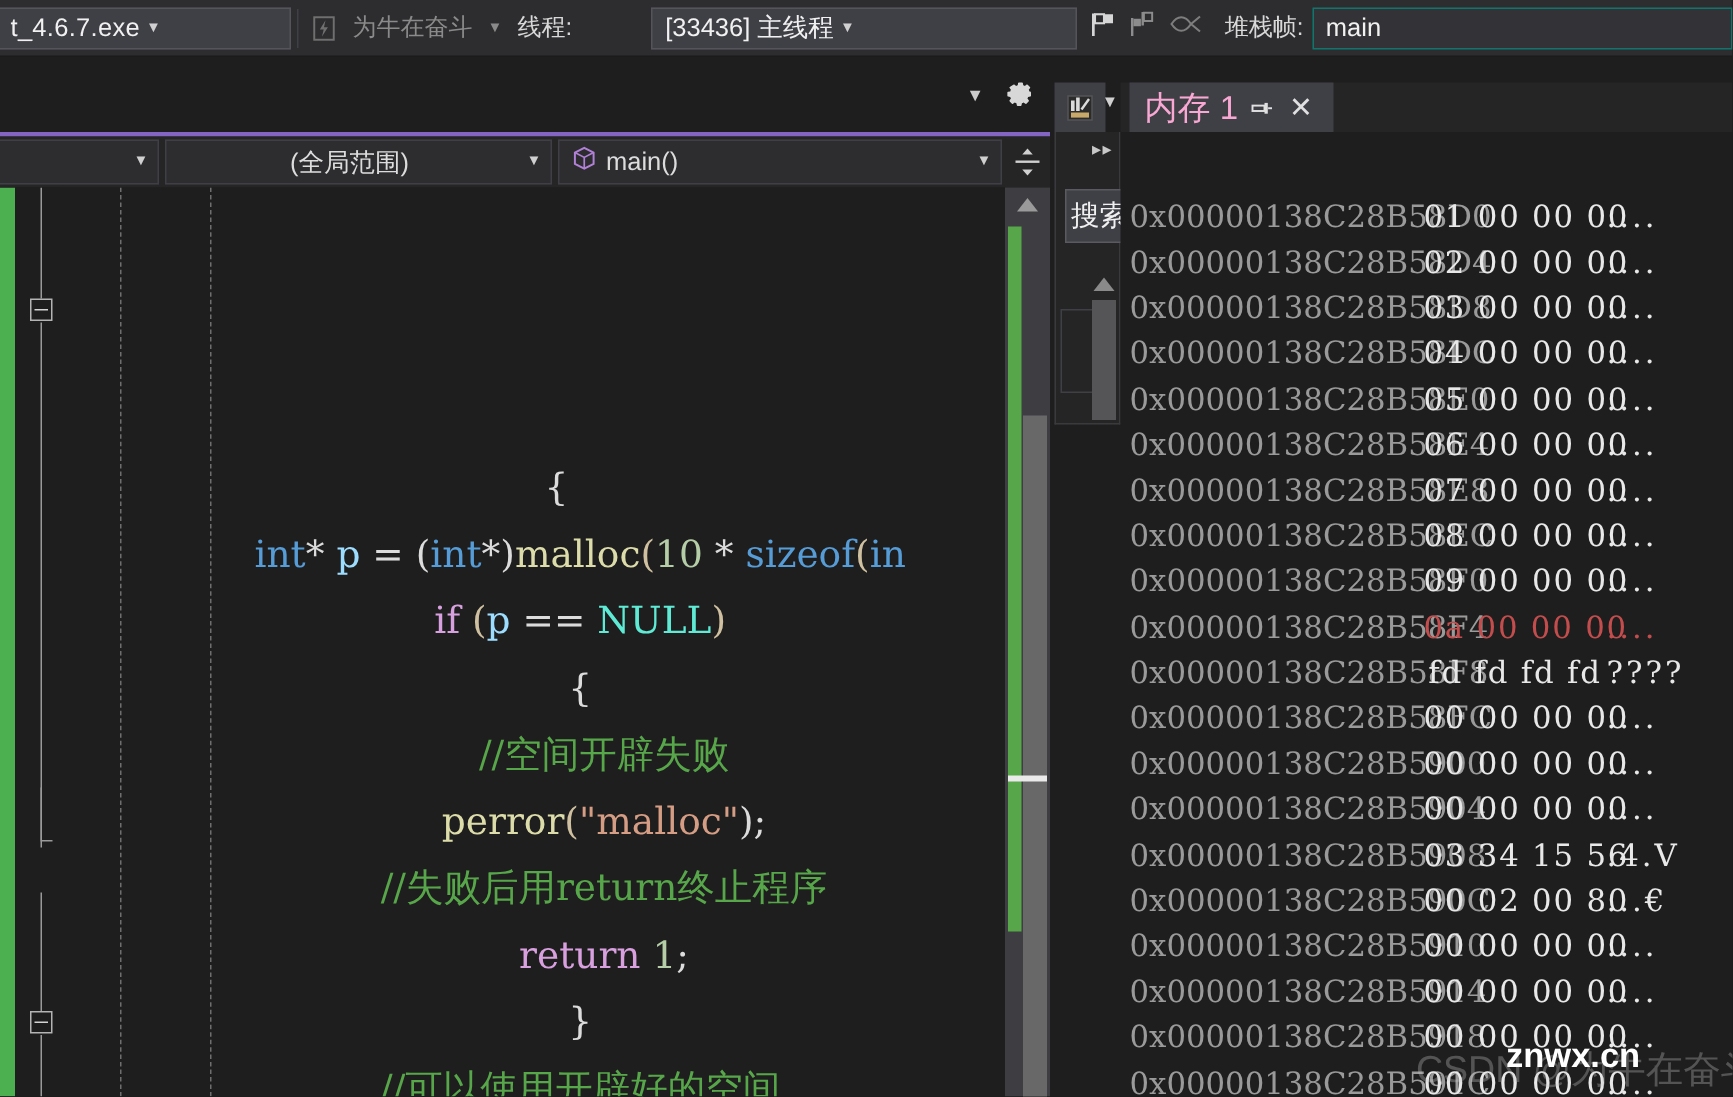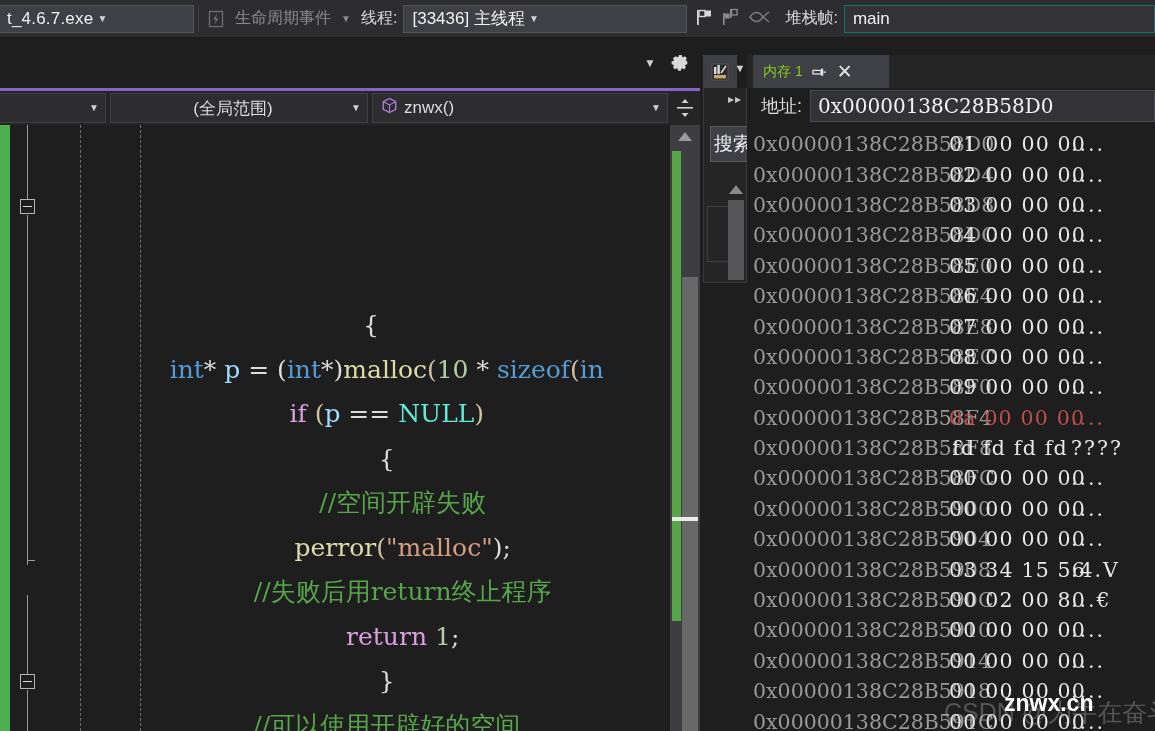--- a/index.html
+++ b/index.html
@@ -31,21 +31,21 @@
   .caret::after { content: "\25BC"; }
   .tb-combo-exe { width: 196px; margin-left: -2px; }
   .tb-combo-exe .txt { font-size: 17px; letter-spacing: .2px; }
   .tb-sep { width: 1px; height: 26px; background: #3f3f46; margin: 0 4px; }
   .tb-icon {
     width: 26px; height: 26px; display: flex; align-items: center;
     justify-content: center; color: #7a7a7a;
   }
   .tb-label { color: #d8d8d8; font-size: 16px; padding: 0 6px; white-space: nowrap; }
   .tb-label.dim { color: #8a8a8a; }
-  .tb-combo-thread { width: 284px; }
+  .tb-combo-thread { width: 284px; margin-left: 47px; }
   .tb-combo-thread .txt { font-size: 17px; }
   .tb-combo-frame {
     height: 28px; background: #333337; border: 1px solid #0f766e;
     display: flex; align-items: center; color: #f1f1f1; font-size: 17px;
     padding: 0 8px; flex: 1; min-width: 0;
   }
   .flagbox { display: flex; align-items: center; gap: 4px; padding: 0 6px; }
 
   
   .editor-topbar {
@@ -219,21 +219,21 @@
   }
   .mem-tabrow {
     position: absolute; left: 0; top: 0; width: 408px; height: 33px;
     background: #252526;
   }
   .mem-tab {
     position: absolute; left: 6px; top: 0; width: 136px; height: 33px;
     background: #3f3f46; display: flex; align-items: center;
     padding: 0 6px 0 10px; gap: 6px;
   }
-  .mem-tab-title { color: #84cc16; font-size: 14px; white-space: nowrap; }
+  .mem-tab-title { color: #f9a8d4; font-size: 22px; white-space: nowrap; }
   .pin-ico, .close-ico {
     width: 20px; height: 20px; display: flex; align-items: center;
     justify-content: center; color: #e0e0e0;
   }
   .close-ico { font-size: 19px; font-weight: 400; }
 
   .mem-addrbar {
     position: absolute; left: 6px; top: 33px; width: 402px; height: 36px;
     background: #1e1e1e; display: flex; align-items: center;
   }
@@ -287,21 +287,21 @@
     </div>
 
     <div class="tb-sep"></div>
 
     <div class="tb-icon">
       <svg width="18" height="18" viewBox="0 0 18 18" aria-hidden="true">
         <rect x="2.5" y="1.5" width="13" height="15" fill="none" stroke="#6f6f6f" stroke-width="1.3"></rect>
         <path d="M10 3.5 L6.2 9.6 H8.8 L7.6 14.5 L11.6 8.2 H9 Z" fill="#6f6f6f"></path>
       </svg>
     </div>
-    <span class="tb-label dim">生命周期事件</span>
+    <span class="tb-label dim">为牛在奋斗</span>
     <span class="caret" style="color:#8a8a8a"></span>
 
     <span class="tb-label">线程:</span>
 
     <div class="combo tb-combo-thread">
       <span class="txt">[33436] 主线程</span>
       <span class="caret"></span>
     </div>
 
     <div class="flagbox">
@@ -356,21 +356,21 @@
       <span class="caret"></span>
     </div>
     <div class="nav-combo nav-c3">
       <span class="txt">
         <span class="cube-ico">
           <svg width="17" height="17" viewBox="0 0 18 18" aria-hidden="true">
             <path d="M9 1.6 L15.6 5 V13 L9 16.4 L2.4 13 V5 Z" fill="none" stroke="#b180d7" stroke-width="1.4"></path>
             <path d="M2.4 5 L9 8.4 L15.6 5 M9 8.4 V16.4" fill="none" stroke="#b180d7" stroke-width="1.2"></path>
           </svg>
         </span>
-        <span>znwx()</span>
+        <span>main()</span>
       </span>
       <span class="caret"></span>
     </div>
     <div class="nav-splitter">
       <svg width="20" height="22" viewBox="0 0 20 22" aria-hidden="true">
         <path d="M10 2 L6.5 6 H13.5 Z" fill="#d0d0d0"></path>
         <rect x="2" y="10" width="16" height="1.6" fill="#d0d0d0"></rect>
         <path d="M10 20 L6.5 16 H13.5 Z" fill="#d0d0d0"></path>
       </svg>
     </div>
@@ -436,26 +436,20 @@
           <svg width="16" height="16" viewBox="0 0 16 16" aria-hidden="true">
             <rect x="2" y="6.4" width="8" height="3.6" fill="none" stroke="#e0e0e0" stroke-width="1.3"></rect>
             <rect x="10" y="4.6" width="2.2" height="7.2" fill="#e0e0e0"></rect>
             <rect x="12.4" y="7.5" width="2.6" height="1.3" fill="#e0e0e0"></rect>
           </svg>
         </span>
         <span class="close-ico">✕</span>
       </div>
     </div>
 
-    <div class="mem-addrbar">
-      <span class="mem-addr-label">地址:</span>
-      <div class="mem-addr-input">
-        <span>0x00000138C28B58D0</span>
-      </div>
-    </div>
 
     <div class="mem-rows" id="mem-rows">
         <div class="mem-row"><span class="mem-addr">0x00000138C28B58D0</span><span class="mem-hex">01 00 00 00</span><span class="mem-asc">....</span></div>
         <div class="mem-row"><span class="mem-addr">0x00000138C28B58D4</span><span class="mem-hex">02 00 00 00</span><span class="mem-asc">....</span></div>
         <div class="mem-row"><span class="mem-addr">0x00000138C28B58D8</span><span class="mem-hex">03 00 00 00</span><span class="mem-asc">....</span></div>
         <div class="mem-row"><span class="mem-addr">0x00000138C28B58DC</span><span class="mem-hex">04 00 00 00</span><span class="mem-asc">....</span></div>
         <div class="mem-row"><span class="mem-addr">0x00000138C28B58E0</span><span class="mem-hex">05 00 00 00</span><span class="mem-asc">....</span></div>
         <div class="mem-row"><span class="mem-addr">0x00000138C28B58E4</span><span class="mem-hex">06 00 00 00</span><span class="mem-asc">....</span></div>
         <div class="mem-row"><span class="mem-addr">0x00000138C28B58E8</span><span class="mem-hex">07 00 00 00</span><span class="mem-asc">....</span></div>
         <div class="mem-row"><span class="mem-addr">0x00000138C28B58EC</span><span class="mem-hex">08 00 00 00</span><span class="mem-asc">....</span></div>

